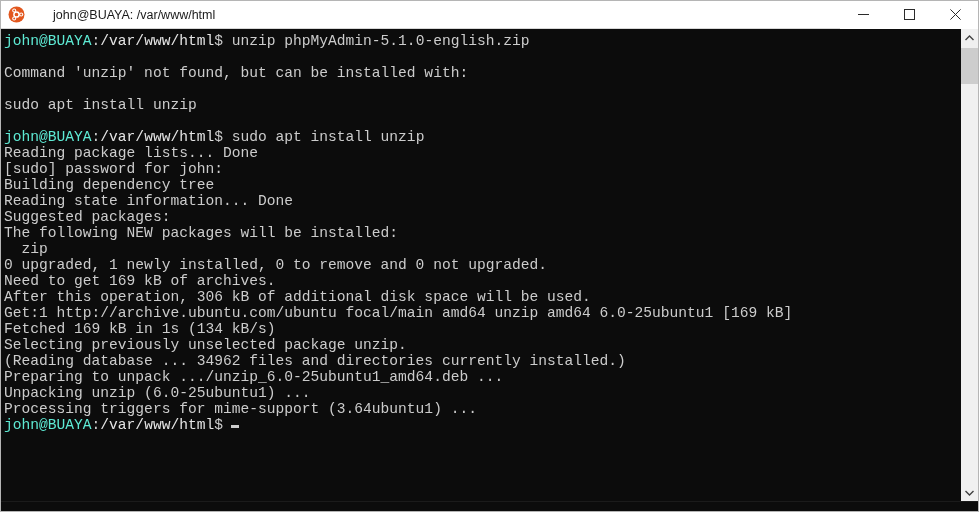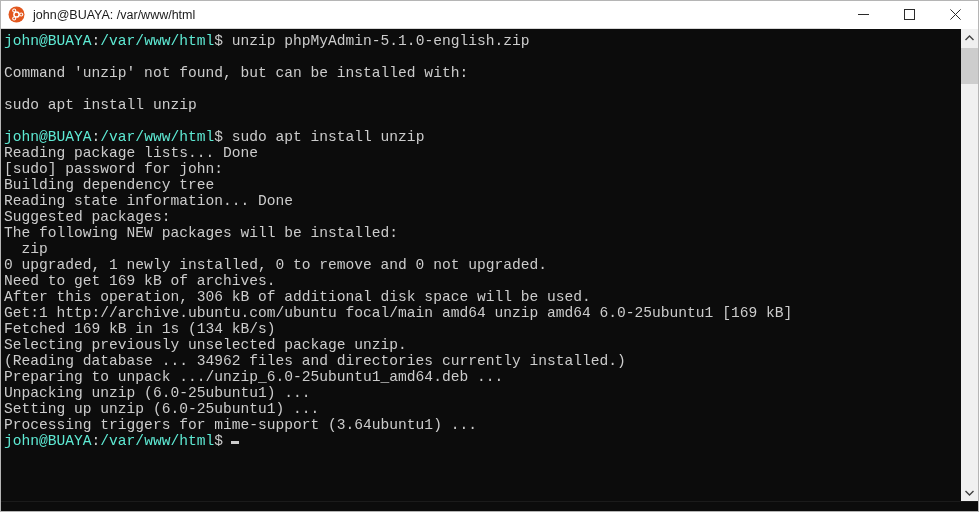--- a/index.html
+++ b/index.html
@@ -36,20 +36,21 @@
     border-bottom: 1px solid #d7d7d7;
     box-sizing: border-box;
   }
   .title-left {
     display: flex;
     align-items: center;
     padding-left: 7px;
     flex: 1;
     min-width: 0;
     overflow: hidden;
+    gap: 20px;
   }
   .ubuntu-icon {
     width: 17px;
     height: 17px;
     flex: 0 0 17px;
     position: relative;
     margin-right: 8px;
   }
   .title-text {
     font-family: "Liberation Sans", sans-serif;
@@ -93,21 +94,21 @@
     font-size: 14.6px;
     line-height: 16px;
     height: 16px;
     color: #cccccc;
     white-space: pre;
     letter-spacing: 0px;
   }
   .term-line.blank { color: transparent; }
   .c-user  { color: #5eead4; }
   .c-punct { color: #cccccc; }
-  .c-path  { color: #5eead4; }
+  .c-path  { color: #e5e5e5; }
   .cursor {
     display: inline-block;
     width: 8px;
     height: 3px;
     background: #cccccc;
     vertical-align: baseline;
     margin-left: 8px;
     position: relative;
     top: -1px;
   }
@@ -212,21 +213,20 @@
         <div class="term-line">  zip</div>
         <div class="term-line">0 upgraded, 1 newly installed, 0 to remove and 0 not upgraded.</div>
         <div class="term-line">Need to get 169 kB of archives.</div>
         <div class="term-line">After this operation, 306 kB of additional disk space will be used.</div>
         <div class="term-line">Get:1 http://archive.ubuntu.com/ubuntu focal/main amd64 unzip amd64 6.0-25ubuntu1 [169 kB]</div>
         <div class="term-line">Fetched 169 kB in 1s (134 kB/s)</div>
         <div class="term-line">Selecting previously unselected package unzip.</div>
         <div class="term-line">(Reading database ... 34962 files and directories currently installed.)</div>
         <div class="term-line">Preparing to unpack .../unzip_6.0-25ubuntu1_amd64.deb ...</div>
         <div class="term-line">Unpacking unzip (6.0-25ubuntu1) ...</div>
-        <div class="term-line">Setting up unzip (6.0-25ubuntu1) ...</div>
         <div class="term-line">Processing triggers for mime-support (3.64ubuntu1) ...</div>
         <div class="term-line"><span class="c-user">john@BUAYA</span><span class="c-punct">:</span><span class="c-path">/var/www/html</span><span class="c-punct">$</span><span class="cursor"></span></div>
       </div>
 
     <div class="vscroll">
       <div class="sb-arrow">
         <svg width="9" height="6" viewBox="0 0 9 6">
             <path d="M0.5 5 L4.5 1 L8.5 5" fill="none" stroke="#404040" stroke-width="1.4"></path>
           </svg>
       </div>

